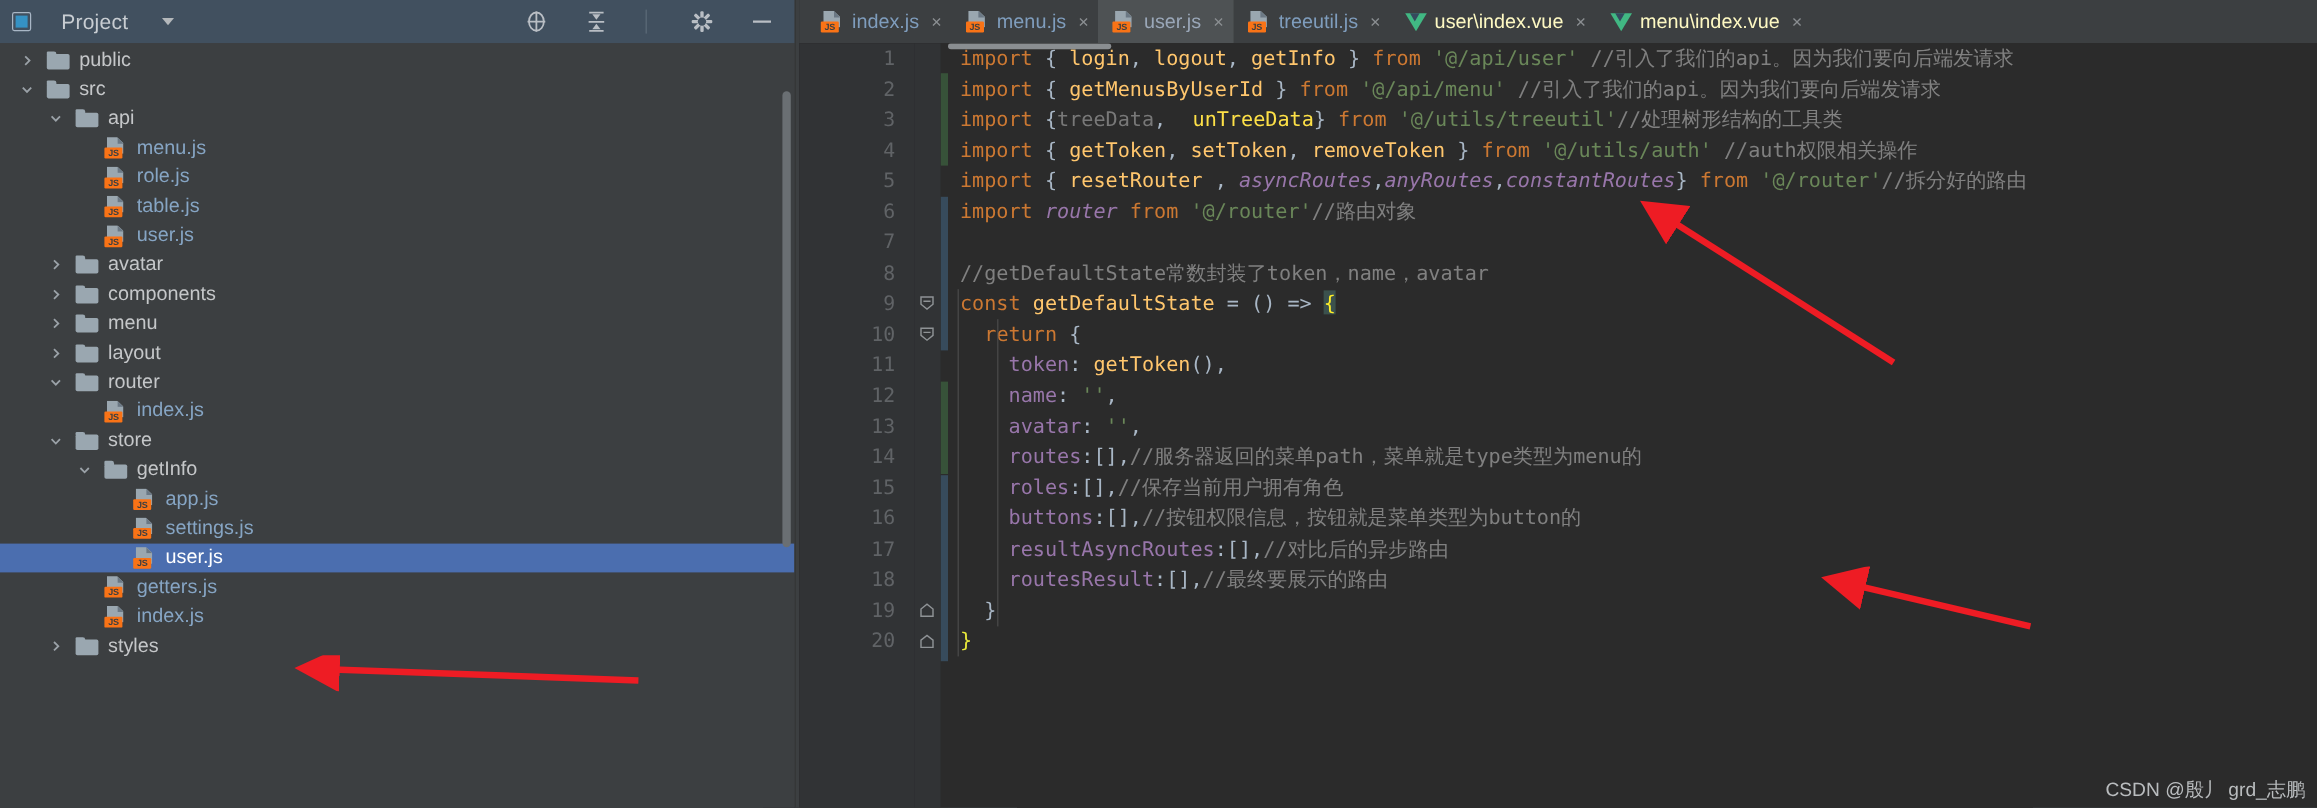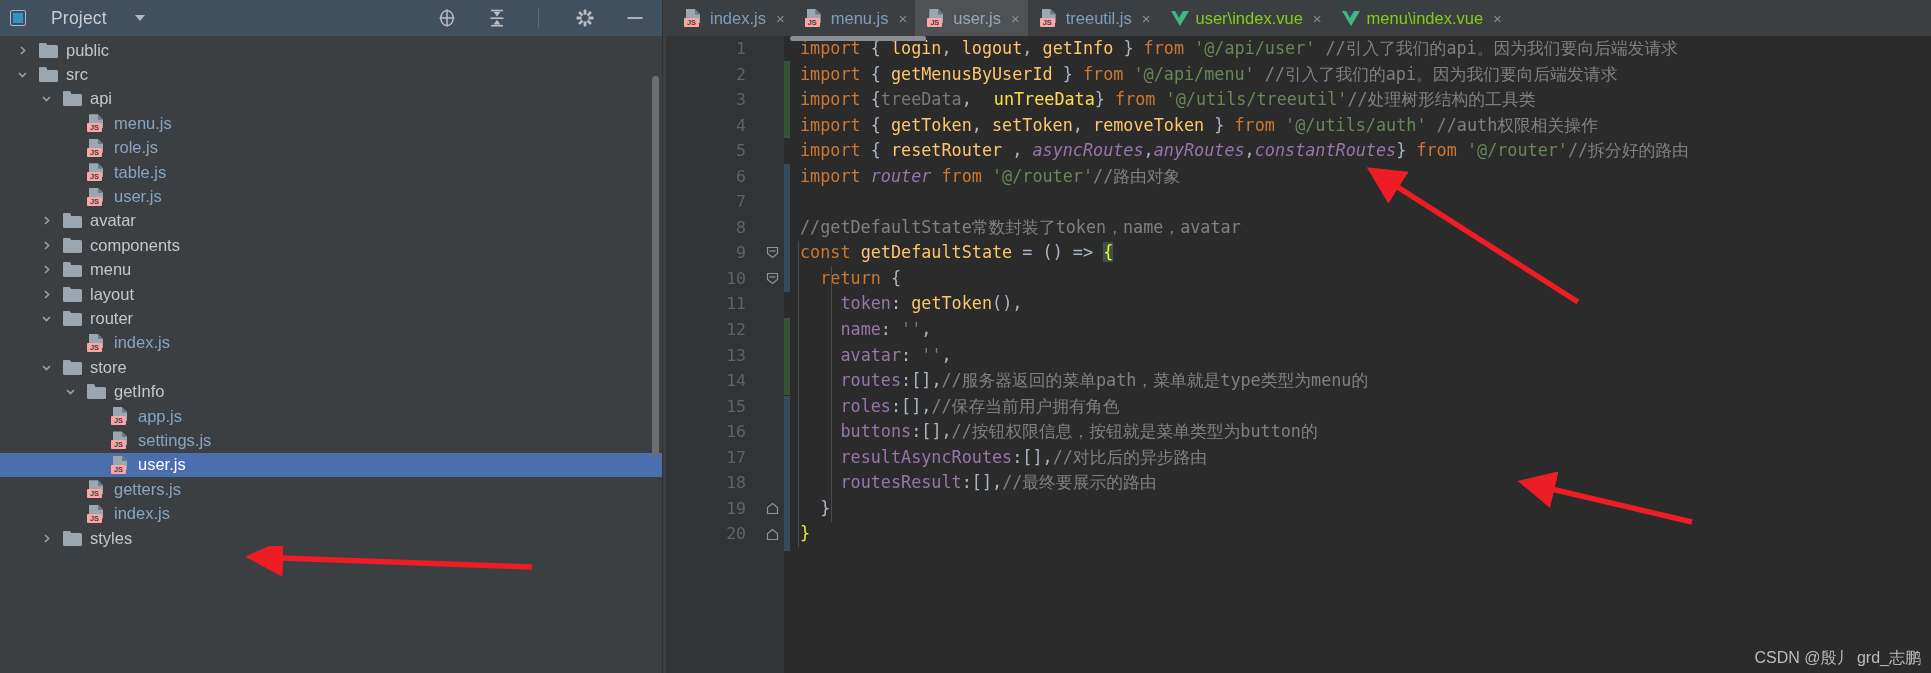--- a/index.html
+++ b/index.html
@@ -136,21 +136,21 @@
     position: absolute;
     left: 10.6px; top: 0;
     width: 5.5px; height: 5.5px;
     background: #6b7884;
     clip-path: polygon(0 0, 100% 100%, 0 100%);
   }
   .js-icon .badge {
     position: absolute;
     left: 0; bottom: 0;
     width: 15px; height: 9px;
-    background: #fca5a5;
+    background: #f97316;
     border-radius: 1px;
     color: #3c3f41;
     font-size: 7.5px;
     font-weight: bold;
     font-family: "Liberation Sans", sans-serif;
     line-height: 9px;
     text-align: center;
     letter-spacing: -0.2px;
   }
   .tree-label { color: #c5c7c9; }
@@ -195,21 +195,21 @@
     align-items: center;
     padding: 0 8px 0 12px;
     font-size: 16.5px;
     color: #a0a4a8;
     white-space: nowrap;
     position: relative;
   }
   .tab.active { background: #4e5254; }
   .tab.active .tab-label { color: #9aa7b8; }
   .tab .tab-label { margin-left: 7px; color: #7f9dbd; }
-  .tab.plain .tab-label { color: #84cc16; }
+  .tab.plain .tab-label { color: #fef9c3; }
   .tab .tab-close {
     margin-left: 10px;
     color: #8a8e91;
     font-size: 15px;
     line-height: 1;
   }
   .vue-icon {
     width: 18px; height: 16px;
     flex: 0 0 18px;
     position: relative;

